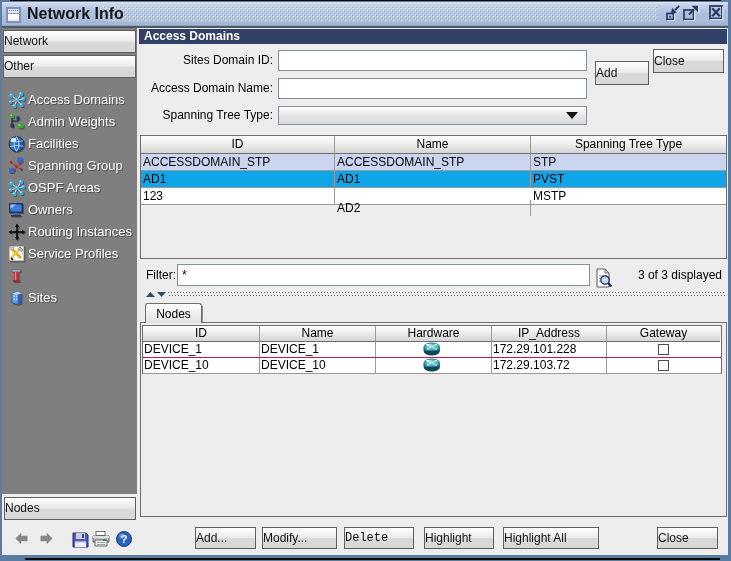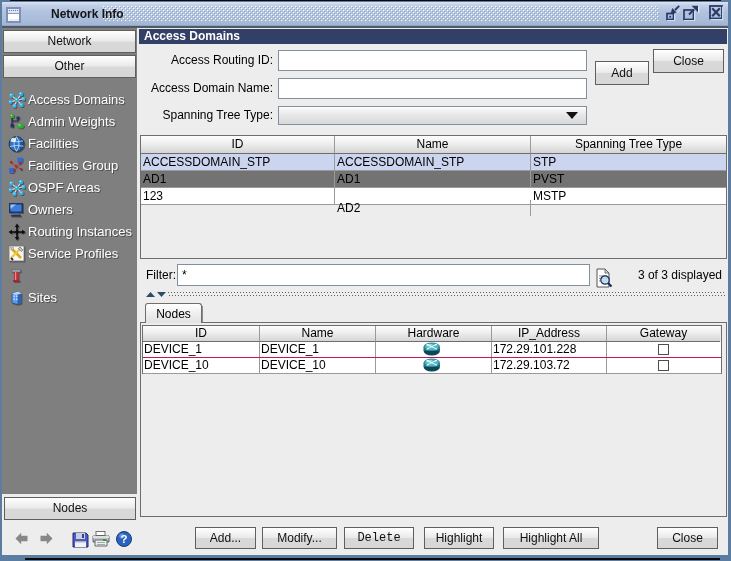--- a/index.html
+++ b/index.html
@@ -9,23 +9,23 @@
 #bL{left:0;top:0;width:2px;height:561px;background:#5b7da2;}
 #bR{left:728px;top:0;width:3px;height:561px;background:#5b7da2;}
 #bB{left:0;top:555px;width:731px;height:6px;background:#5b7da2;}
 #bBlineB{left:25px;top:558px;width:695px;height:2px;background:#0a0a0a;}
 #bT{left:0;top:0;width:731px;height:2px;background:#5b7da2;}
 #bTline{left:10px;top:0;width:711px;height:1px;background:#0a0a0a;}
 
 #title{left:2px;top:2px;width:726px;height:24px;background:linear-gradient(180deg,#dce4f1 0%,#c4d1e8 12%,#b2c3e0 38%,#a9bcd9 75%,#a1b5d4 100%);}
 #titleline1{left:2px;top:25px;width:726px;height:1px;background:#8da4c8;}
 #titleline2{left:0px;top:26px;width:731px;height:2px;background:#515a60;}
-#titletext{left:27px;top:2px;height:24px;line-height:24px;font-size:12px;font-weight:bold;color:#151515;margin-left:24px;}
-
-.mbtn{background:linear-gradient(180deg,#ffffff 0%,#f2f2f2 30%,#e9e9e9 49%,#d9d9d9 52%,#d7d7d7 100%);border:1px solid #5f5f5f;box-sizing:border-box;text-align:center;color:#111;}
+#titletext{left:27px;top:2px;height:24px;line-height:24px;font-size:16px;font-weight:bold;color:#151515;}
+
+.mbtn{background:linear-gradient(180deg,#ffffff 0%,#f2f2f2 30%,#e9e9e9 49%,#d9d9d9 52%,#d7d7d7 100%);border:1px solid #5f5f5f;box-sizing:border-box;text-align:left;color:#111;}
 .tfield{background:#fff;border:1px solid #80909f;box-sizing:border-box;}
 
 #sidebar{left:2px;top:28px;width:135px;height:466px;background:#7f7f7f;}
 #btnNetwork{left:3px;top:30px;width:133px;height:23px;font-size:12px;line-height:21px;}
 #btnOther{left:3px;top:55px;width:133px;height:23px;font-size:12px;line-height:21px;}
 .navitem{left:8px;width:129px;height:22px;color:#ffffff;font-size:13px;}
 .navitem .ic{position:absolute;left:0;top:2px;width:18px;height:18px;filter:drop-shadow(1px 1px 0 rgba(75,75,75,0.85));}
 .navitem .tx{position:absolute;left:20px;top:0;height:22px;line-height:22px;white-space:nowrap;text-shadow:1px 1px 0 rgba(72,72,72,0.9);}
 #sbBottom{left:2px;top:494px;width:135px;height:61px;background:#ededed;}
 #btnNodes{left:4px;top:497px;width:132px;height:23px;font-size:12px;line-height:21px;}
@@ -169,21 +169,21 @@
           <path d="M3 5 L8 9 L12 6 M8 9 L6 13 M8 9 L13 12"></path>
         </g>
  <g fill="#c0202a">
           <circle cx="3" cy="5" r="1.2"></circle>
           <circle cx="12" cy="6" r="1.2"></circle>
           <circle cx="8" cy="9" r="1.2"></circle>
           <circle cx="13" cy="12" r="1.2"></circle>
           <circle cx="6" cy="13" r="1.2"></circle>
         </g>
 </svg>
-      <span class="tx">Facilities Group</span>
+      <span class="tx">Spanning Group</span>
     </div>
 <div class="abs navitem" style="top:177px;">
       <svg class="ic" width="18" height="18" viewBox="0 0 18 18">
  <g stroke="#d4d9e2" stroke-width="1.2">
           <path d="M9 9 L3.5 4.5 M9 9 L13 3 M9 9 L15.5 8 M9 9 L13.5 14 M9 9 L6.5 15 M9 9 L2.5 11"></path>
         </g>
  <g fill="#2fb2ea">
           <circle cx="3.5" cy="4.5" r="2.2"></circle>
           <circle cx="13" cy="3" r="2.3"></circle>
           <circle cx="15.5" cy="8" r="1.9"></circle>
@@ -286,39 +286,39 @@
  <rect x="5" y="11" width="8" height="0.9" fill="#9aa0a8"></rect>
       <rect x="5" y="13" width="8" height="0.9" fill="#9aa0a8"></rect>
 </svg>
 <svg class="abs" style="left:116px;top:531px;" width="16" height="16" viewBox="0 0 16 16">
  <circle cx="8" cy="8" r="7.5" fill="#2a62c0"></circle>
  <circle cx="8" cy="8" r="7.5" fill="none" stroke="#183a78" stroke-width="1"></circle>
  <circle cx="5.8" cy="5" r="2.6" fill="#7aa6e8" opacity="0.7"></circle>
  <text x="8" y="12.2" font-family="Liberation Sans, sans-serif" font-size="11.5" font-weight="bold" fill="#ffffff" text-anchor="middle">?</text>
 </svg>
 <div class="abs" id="navyhdr">Access Domains</div>
-<div class="abs flabel" style="left:138px;top:50px;">Access Routing ID:</div>
+<div class="abs flabel" style="left:138px;top:50px;">Sites Domain ID:</div>
 <div class="abs flabel" style="left:138px;top:78px;">Access Domain Name:</div>
 <div class="abs flabel" style="left:138px;top:105px;">Spanning Tree Type:</div>
 <div class="abs tfield" id="f1"></div>
 <div class="abs tfield" id="f2"></div>
 <div class="abs" id="combo"></div>
 <div class="abs" id="comboarrow"></div>
 <div class="abs mbtn" id="btnAdd">Add</div>
 <div class="abs mbtn" id="btnClose1">Close</div>
 <div class="abs" id="t1">
   <div class="abs th" style="left:0;top:0;width:194px;height:18px;line-height:17px;">ID</div>
   <div class="abs th" style="left:194px;top:0;width:196px;height:18px;line-height:17px;">Name</div>
   <div class="abs th" style="left:390px;top:0;width:195px;height:18px;line-height:17px;border-right:none;">Spanning Tree Type</div>
   <div class="abs" style="left:0;top:18px;width:585px;height:16px;background:#ccd5ef;border-bottom:1px solid #9a9a9a;">
     <div class="abs cell" style="left:0;top:0;width:194px;height:16px;line-height:16px;">ACCESSDOMAIN_STP</div>
     <div class="abs cell" style="left:194px;top:0;width:196px;height:16px;line-height:16px;">ACCESSDOMAIN_STP</div>
     <div class="abs cell" style="left:390px;top:0;width:195px;height:16px;line-height:16px;border-right:none;">STP</div>
   </div>
-  <div class="abs" style="left:0;top:35px;width:585px;height:16px;background:#737373;border-bottom:1px solid #9a9a9a;">
+  <div class="abs" style="left:0;top:35px;width:585px;height:16px;background:#0ea5e9;border-bottom:1px solid #9a9a9a;">
     <div class="abs cell" style="left:0;top:0;width:194px;height:16px;line-height:16px;">AD1</div>
     <div class="abs cell" style="left:194px;top:0;width:196px;height:16px;line-height:16px;">AD1</div>
     <div class="abs cell" style="left:390px;top:0;width:195px;height:16px;line-height:16px;border-right:none;">PVST</div>
   </div>
   <div class="abs" style="left:0;top:52px;width:585px;height:16px;background:#fff;border-bottom:1px solid #9a9a9a;">
     <div class="abs cell" style="left:0;top:0;width:194px;height:16px;line-height:16px;">123</div>
     <div class="abs cell" style="left:194px;top:12px;width:196px;height:16px;line-height:16px;">AD2</div>
     <div class="abs cell" style="left:390px;top:0;width:195px;height:16px;line-height:16px;border-right:none;">MSTP</div>
   </div>
 </div>

